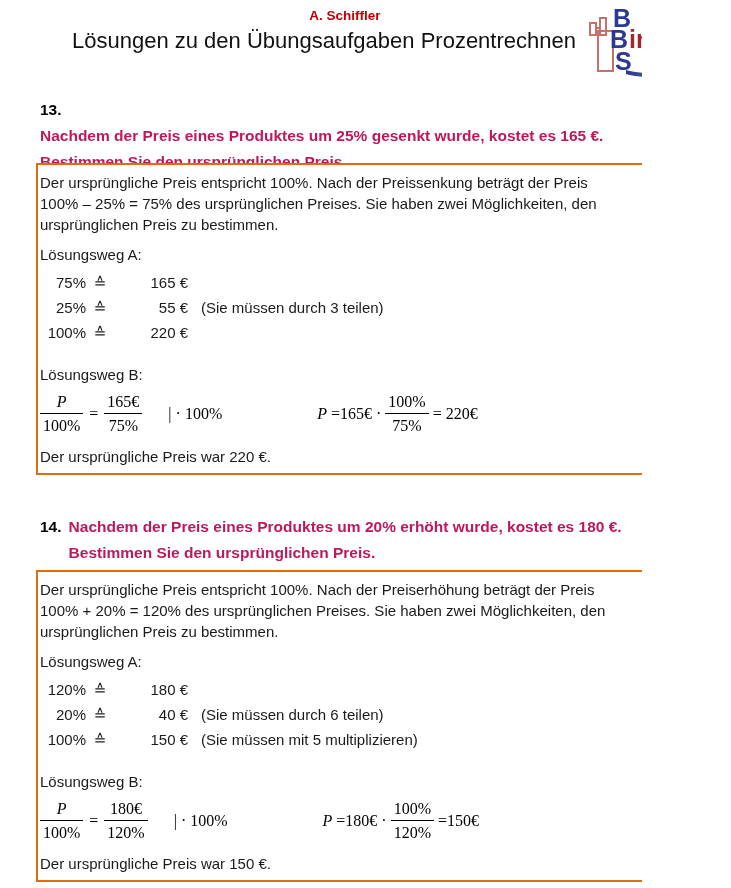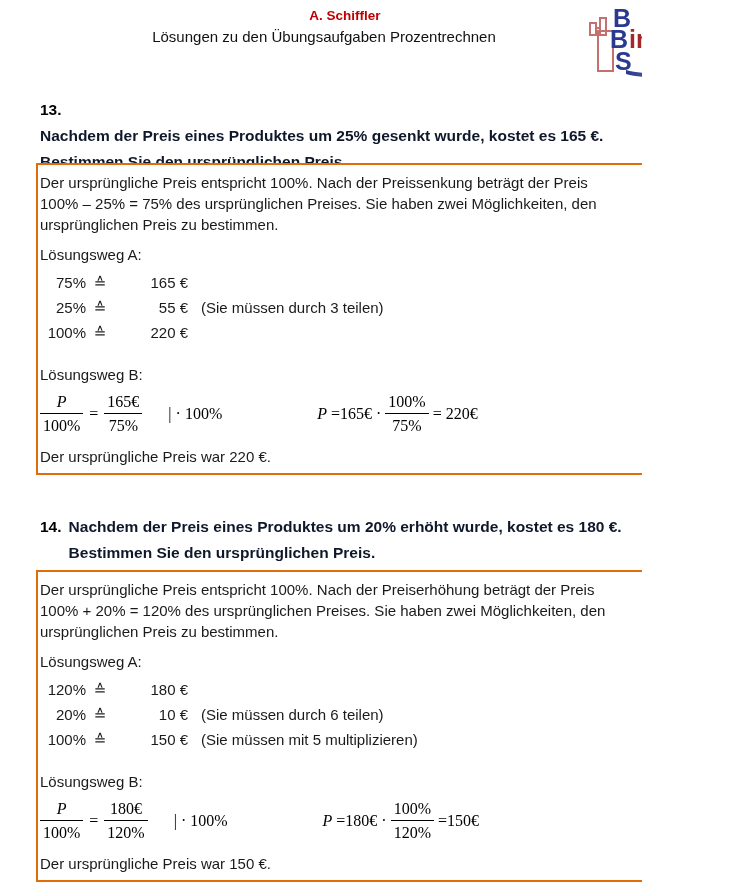--- a/index.html
+++ b/index.html
@@ -3,38 +3,38 @@
 <meta charset="utf-8">
 <style>
   html,body{margin:0;padding:0;background:#ffffff;}
   body{width:731px;height:888px;font-family:"Liberation Sans",sans-serif;color:#1a1a1a;}
   .page{position:relative;width:642px;height:888px;background:#fff;overflow:hidden;}
 
   
   .author{position:absolute;top:8px;left:0;width:690px;text-align:center;
           color:#C00000;font-weight:bold;font-size:13.5px;}
   .title{position:absolute;top:28px;left:0;width:648px;text-align:center;
-         font-size:15px;color:#111;}
+         font-size:22px;color:#111;}
 
   
   .logo{position:absolute;left:588px;top:6px;width:142px;height:80px;}
   .logo .lb{position:absolute;font-weight:bold;font-size:25px;line-height:1;color:#2B3990;}
   .b1{left:25px;top:0;}
   .b2{left:22px;top:21px;}
   .ls{left:27px;top:43px;}
   .ingen{position:absolute;left:41px;top:21px;font-weight:bold;font-size:25px;
          line-height:1;color:#A3282A;}
   .bldg{position:absolute;left:0;top:9px;}
   .swoosh{position:absolute;left:36px;top:55px;}
 
   
   .qhead{position:absolute;left:40px;display:flex;font-weight:bold;
          font-size:15.5px;line-height:26px;}
   .qhead .qnum{color:#000;margin-right:7px;white-space:nowrap;}
-  .qhead .qtext{color:#0f172a;}
+  .qhead .qtext{color:#be185d;}
   .qhead .qtext span{display:block;}
   #qhead-13{top:97px;flex-direction:column;}
   #qhead-14{top:514px;}
 
   
   .box{position:absolute;left:36px;width:669px;box-sizing:border-box;
        border:2px solid #E36C0A;background:#fff;padding:7px 10px 6px 2px;
        font-size:15px;line-height:21px;color:#1a1a1a;}
   #box-13{top:163px;}
   #box-14{top:570px;}
@@ -172,21 +172,21 @@
     <div class="ptable">
       <div class="prow">
         <span class="c-pct">120%</span>
         <span class="c-sym">≙</span>
         <span class="c-amt">180 €</span>
         <span class="c-note"></span>
       </div>
       <div class="prow">
         <span class="c-pct">20%</span>
         <span class="c-sym">≙</span>
-        <span class="c-amt">10 €</span>
+        <span class="c-amt">40 €</span>
         <span class="c-note">(Sie müssen durch 6 teilen)</span>
       </div>
       <div class="prow">
         <span class="c-pct">100%</span>
         <span class="c-sym">≙</span>
         <span class="c-amt">150 €</span>
         <span class="c-note">(Sie müssen mit 5 multiplizieren)</span>
       </div>
     </div>
     <div class="way">Lösungsweg B:</div>

